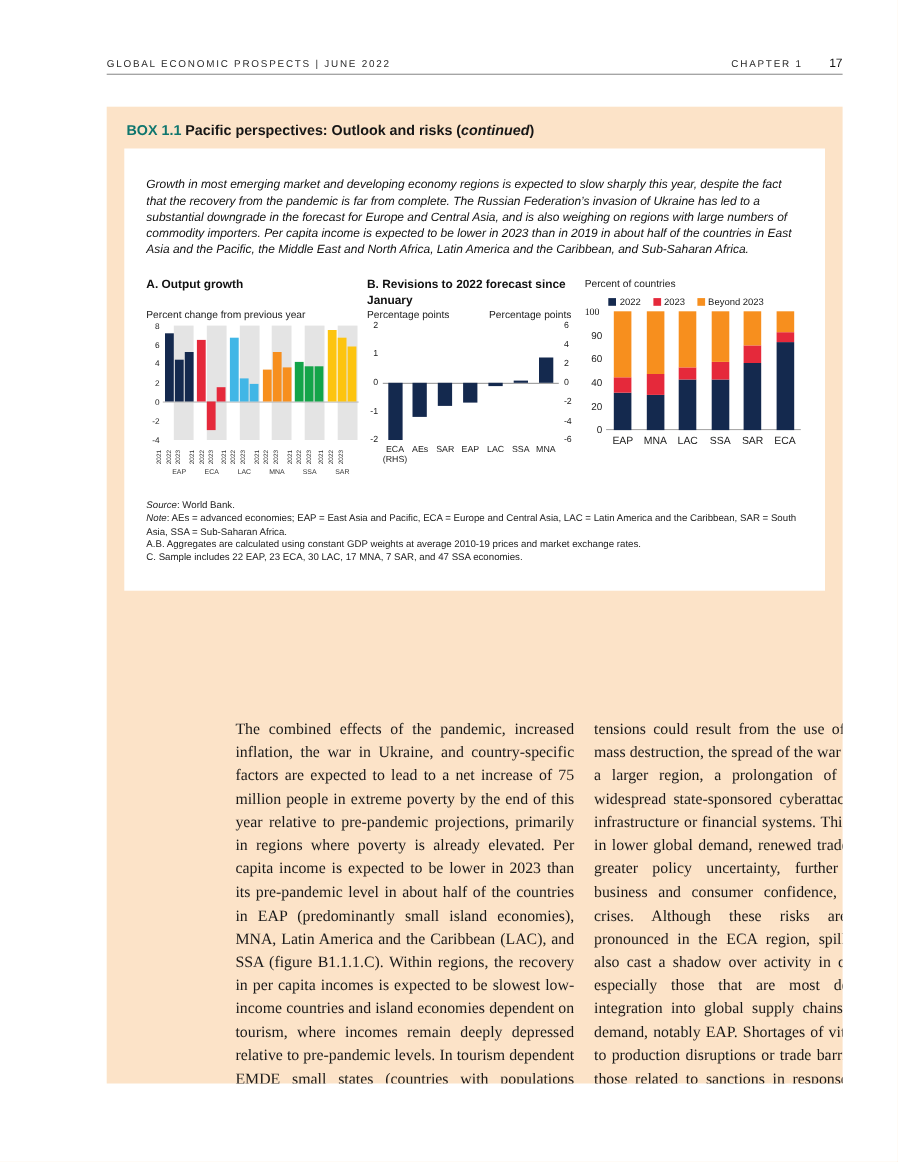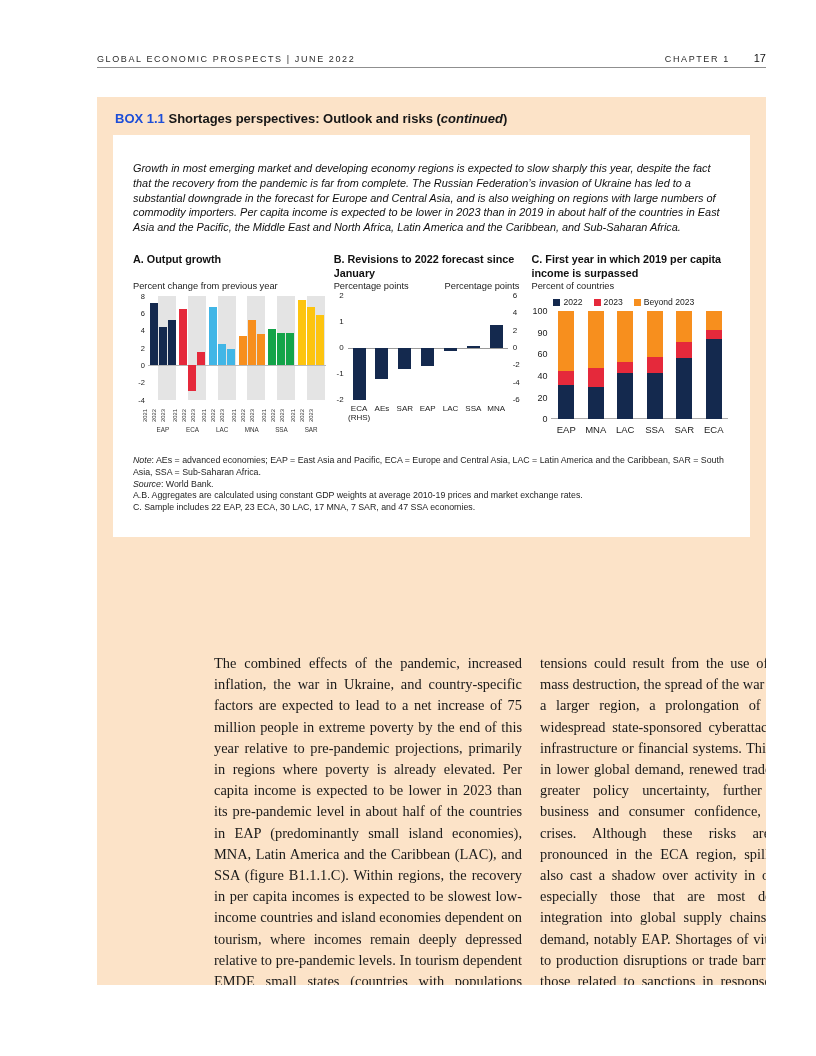--- a/index.html
+++ b/index.html
@@ -19,21 +19,21 @@
   .hdr-right { display:flex; align-items:baseline; gap:24px; }
   .hdr-pagenum { font-size:11px; font-weight:normal; color:#111; }
   .pg-rule { position:absolute; left:97px; top:67px; width:669px; border-top:1px solid #8f8f8f; }
 
   
   .box {
     position:absolute; left:97px; top:97px; width:669px; height:888px;
     background:#fce3c8; overflow:hidden;
   }
   .box-title { padding:14px 16px 0 18px; font-size:13px; font-weight:bold; color:#161616; }
-  .box-title .blue { color:#1d4ed8; }
+  .box-title .blue { color:#0f766e; }
 
   .panel {
     margin:9px 16px 0 16px; background:#ffffff;
     padding:16px 20px 14px 20px; min-height:402px;
   }
   .fig-title { font-size:13px; font-weight:bold; color:#161616; }
   .fig-title .blue { color:#2e74b5; }
   .fig-desc {
     margin-top:10px; font-style:italic; font-size:10.9px; line-height:1.36; color:#101010;
   }
@@ -69,21 +69,21 @@
   <span class="hdr-right">
     <span class="hdr-chapter">CHAPTER 1</span>
     <span class="hdr-pagenum">17</span>
   </span>
 </div>
 <div class="pg-rule"></div>
 
 <div class="box">
   <div class="box-title">
     <span class="blue">BOX 1.1</span>
-    <span>Shortages perspectives: Outlook and risks (</span><i>continued</i><span>)</span>
+    <span>Pacific perspectives: Outlook and risks (</span><i>continued</i><span>)</span>
   </div>
 
   <div class="panel">
     <div class="fig-desc">Growth in most emerging market and developing economy regions is expected to slow sharply this year, despite the fact that the recovery from the pandemic is far from complete. The Russian Federation’s invasion of Ukraine has led to a substantial downgrade in the forecast for Europe and Central Asia, and is also weighing on regions with large numbers of commodity importers. Per capita income is expected to be lower in 2023 than in 2019 in about half of the countries in East Asia and the Pacific, the Middle East and North Africa, Latin America and the Caribbean, and Sub-Saharan Africa.</div>
 
     <div class="charts">
       <div class="chart-col chart-a">
         <div class="chart-title">A. Output growth</div>
         <div class="axis-unit">Percent change from previous year</div>
         <div class="plot-host" id="plotA" style="height: 142px;">
@@ -182,38 +182,37 @@
             <div style="position: absolute; left: 33.8571px; top: 109px; width: 28.8571px; text-align: center; font-size: 8px; line-height: 1.1; color: rgb(34, 34, 34); white-space: pre-line;">AEs</div>
             <div style="position: absolute; left: 56.7143px; top: 109px; width: 28.8571px; text-align: center; font-size: 8px; line-height: 1.1; color: rgb(34, 34, 34); white-space: pre-line;">SAR</div>
             <div style="position: absolute; left: 79.5714px; top: 109px; width: 28.8571px; text-align: center; font-size: 8px; line-height: 1.1; color: rgb(34, 34, 34); white-space: pre-line;">EAP</div>
             <div style="position: absolute; left: 102.429px; top: 109px; width: 28.8571px; text-align: center; font-size: 8px; line-height: 1.1; color: rgb(34, 34, 34); white-space: pre-line;">LAC</div>
             <div style="position: absolute; left: 125.286px; top: 109px; width: 28.8571px; text-align: center; font-size: 8px; line-height: 1.1; color: rgb(34, 34, 34); white-space: pre-line;">SSA</div>
             <div style="position: absolute; left: 148.143px; top: 109px; width: 28.8571px; text-align: center; font-size: 8px; line-height: 1.1; color: rgb(34, 34, 34); white-space: pre-line;">MNA</div>
           </div>
       </div>
 
       <div class="chart-col chart-c">
-        <div class="chart-title">C. First year in which 2019 per capita income is surpassed</div>
         <div class="axis-unit">Percent of countries</div>
         <div class="legend-row" id="legendC">
             <div style="display: flex; align-items: center; margin-right: 11px; font-size: 8.6px; color: rgb(34, 34, 34);">
               <span style="width: 7px; height: 7px; background: rgb(20, 41, 78); display: inline-block; margin-right: 3px;"></span>
               <span>2022</span>
             </div>
             <div style="display: flex; align-items: center; margin-right: 11px; font-size: 8.6px; color: rgb(34, 34, 34);">
               <span style="width: 7px; height: 7px; background: rgb(229, 41, 59); display: inline-block; margin-right: 3px;"></span>
               <span>2023</span>
             </div>
             <div style="display: flex; align-items: center; margin-right: 11px; font-size: 8.6px; color: rgb(34, 34, 34);">
               <span style="width: 7px; height: 7px; background: rgb(247, 143, 30); display: inline-block; margin-right: 3px;"></span>
               <span>Beyond 2023</span>
             </div>
           </div>
         <div class="plot-host" id="plotC" style="height: 128px;">
-            <div style="position: absolute; left: 0px; top: -5px; width: 16px; text-align: right; font-size: 9px; color: rgb(34, 34, 34);">100</div>
+            <div style="position: absolute; left: 0px; top: -5px; width: 16px; text-align: left; font-size: 9px; color: rgb(34, 34, 34); font-family: Liberation Serif, serif;">100</div>
             <div style="position: absolute; left: 0px; top: 16.6px; width: 16px; text-align: right; font-size: 9px; color: rgb(34, 34, 34);">90</div>
             <div style="position: absolute; left: 0px; top: 38.2px; width: 16px; text-align: right; font-size: 9px; color: rgb(34, 34, 34);">60</div>
             <div style="position: absolute; left: 0px; top: 59.8px; width: 16px; text-align: right; font-size: 9px; color: rgb(34, 34, 34);">40</div>
             <div style="position: absolute; left: 0px; top: 81.4px; width: 16px; text-align: right; font-size: 9px; color: rgb(34, 34, 34);">20</div>
             <div style="position: absolute; left: 0px; top: 103px; width: 16px; text-align: right; font-size: 9px; color: rgb(34, 34, 34);">0</div>
             <div style="position: absolute; left: 20px; top: 0px; width: 177px; height: 108px;">
               <div style="position: absolute; left: 0px; top: 107px; width: 177px; height: 1px; background: rgb(170, 170, 170);"></div>
               <div style="position: absolute; left: 6.75px; top: 73.44px; width: 16px; height: 34.56px; background: rgb(20, 41, 78);"></div>
               <div style="position: absolute; left: 6.75px; top: 59.4px; width: 16px; height: 14.04px; background: rgb(229, 41, 59);"></div>
               <div style="position: absolute; left: 6.75px; top: 0px; width: 16px; height: 59.4px; background: rgb(247, 143, 30);"></div>
@@ -237,22 +236,22 @@
             <div style="position: absolute; left: 49.5px; top: 113px; width: 29.5px; text-align: center; font-size: 9.5px; color: rgb(34, 34, 34);">MNA</div>
             <div style="position: absolute; left: 79px; top: 113px; width: 29.5px; text-align: center; font-size: 9.5px; color: rgb(34, 34, 34);">LAC</div>
             <div style="position: absolute; left: 108.5px; top: 113px; width: 29.5px; text-align: center; font-size: 9.5px; color: rgb(34, 34, 34);">SSA</div>
             <div style="position: absolute; left: 138px; top: 113px; width: 29.5px; text-align: center; font-size: 9.5px; color: rgb(34, 34, 34);">SAR</div>
             <div style="position: absolute; left: 167.5px; top: 113px; width: 29.5px; text-align: center; font-size: 9.5px; color: rgb(34, 34, 34);">ECA</div>
           </div>
       </div>
     </div>
 
     <div class="notes">
+        <div><i>Source</i>: World Bank.</div>
         <div><i>Note</i>: AEs = advanced economies; EAP = East Asia and Pacific, ECA = Europe and Central Asia, LAC = Latin America and the Caribbean, SAR = South Asia, SSA = Sub-Saharan Africa.</div>
-        <div><i>Source</i>: World Bank.</div>
         <div>A.B. Aggregates are calculated using constant GDP weights at average 2010-19 prices and market exchange rates.</div>
         <div>C. Sample includes 22 EAP, 23 ECA, 30 LAC, 17 MNA, 7 SAR, and 47 SSA economies.</div>
       </div>
   </div>
 
   <div class="body-cols">
     <div class="col-left">
       <p>The combined effects of the pandemic, increased inflation, the war in Ukraine, and country-specific factors are expected to lead to a net increase of 75 million people in extreme poverty by the end of this year relative to pre-pandemic projections, primarily in regions where poverty is already elevated. Per capita income is expected to be lower in 2023 than its pre-pandemic level in about half of the countries in EAP (predominantly small island economies), MNA, Latin America and the Caribbean (LAC), and SSA (figure B1.1.1.C). Within regions, the recovery in per capita incomes is expected to be slowest low-income countries and island economies dependent on tourism, where incomes remain deeply depressed relative to pre-pandemic levels. In tourism dependent EMDE small states (countries with populations under 1.5 million), most of which are in EAP and LAC, per capita income is expected to remain 7 percent below its pre-pandemic level in 2022.</p>
 
     </div>

